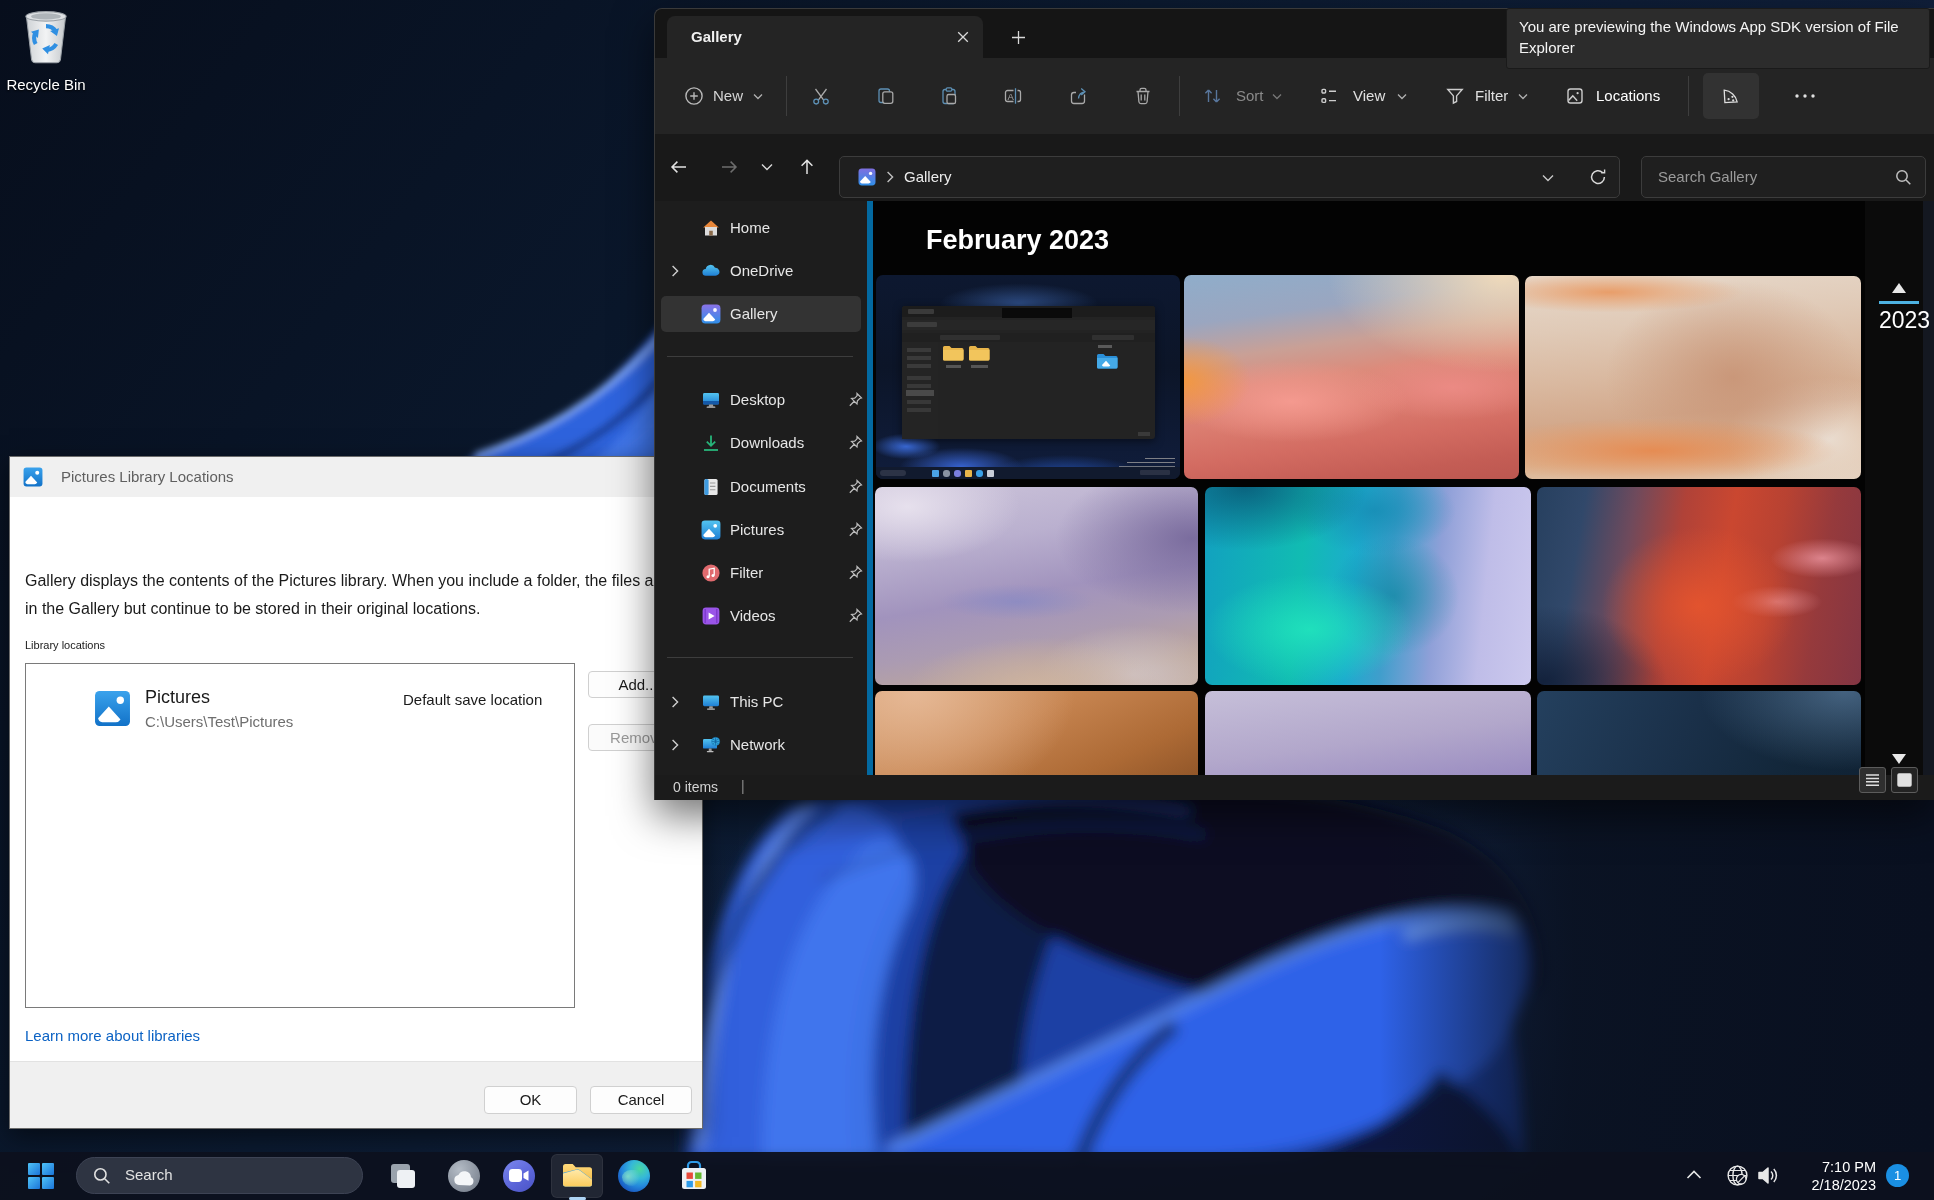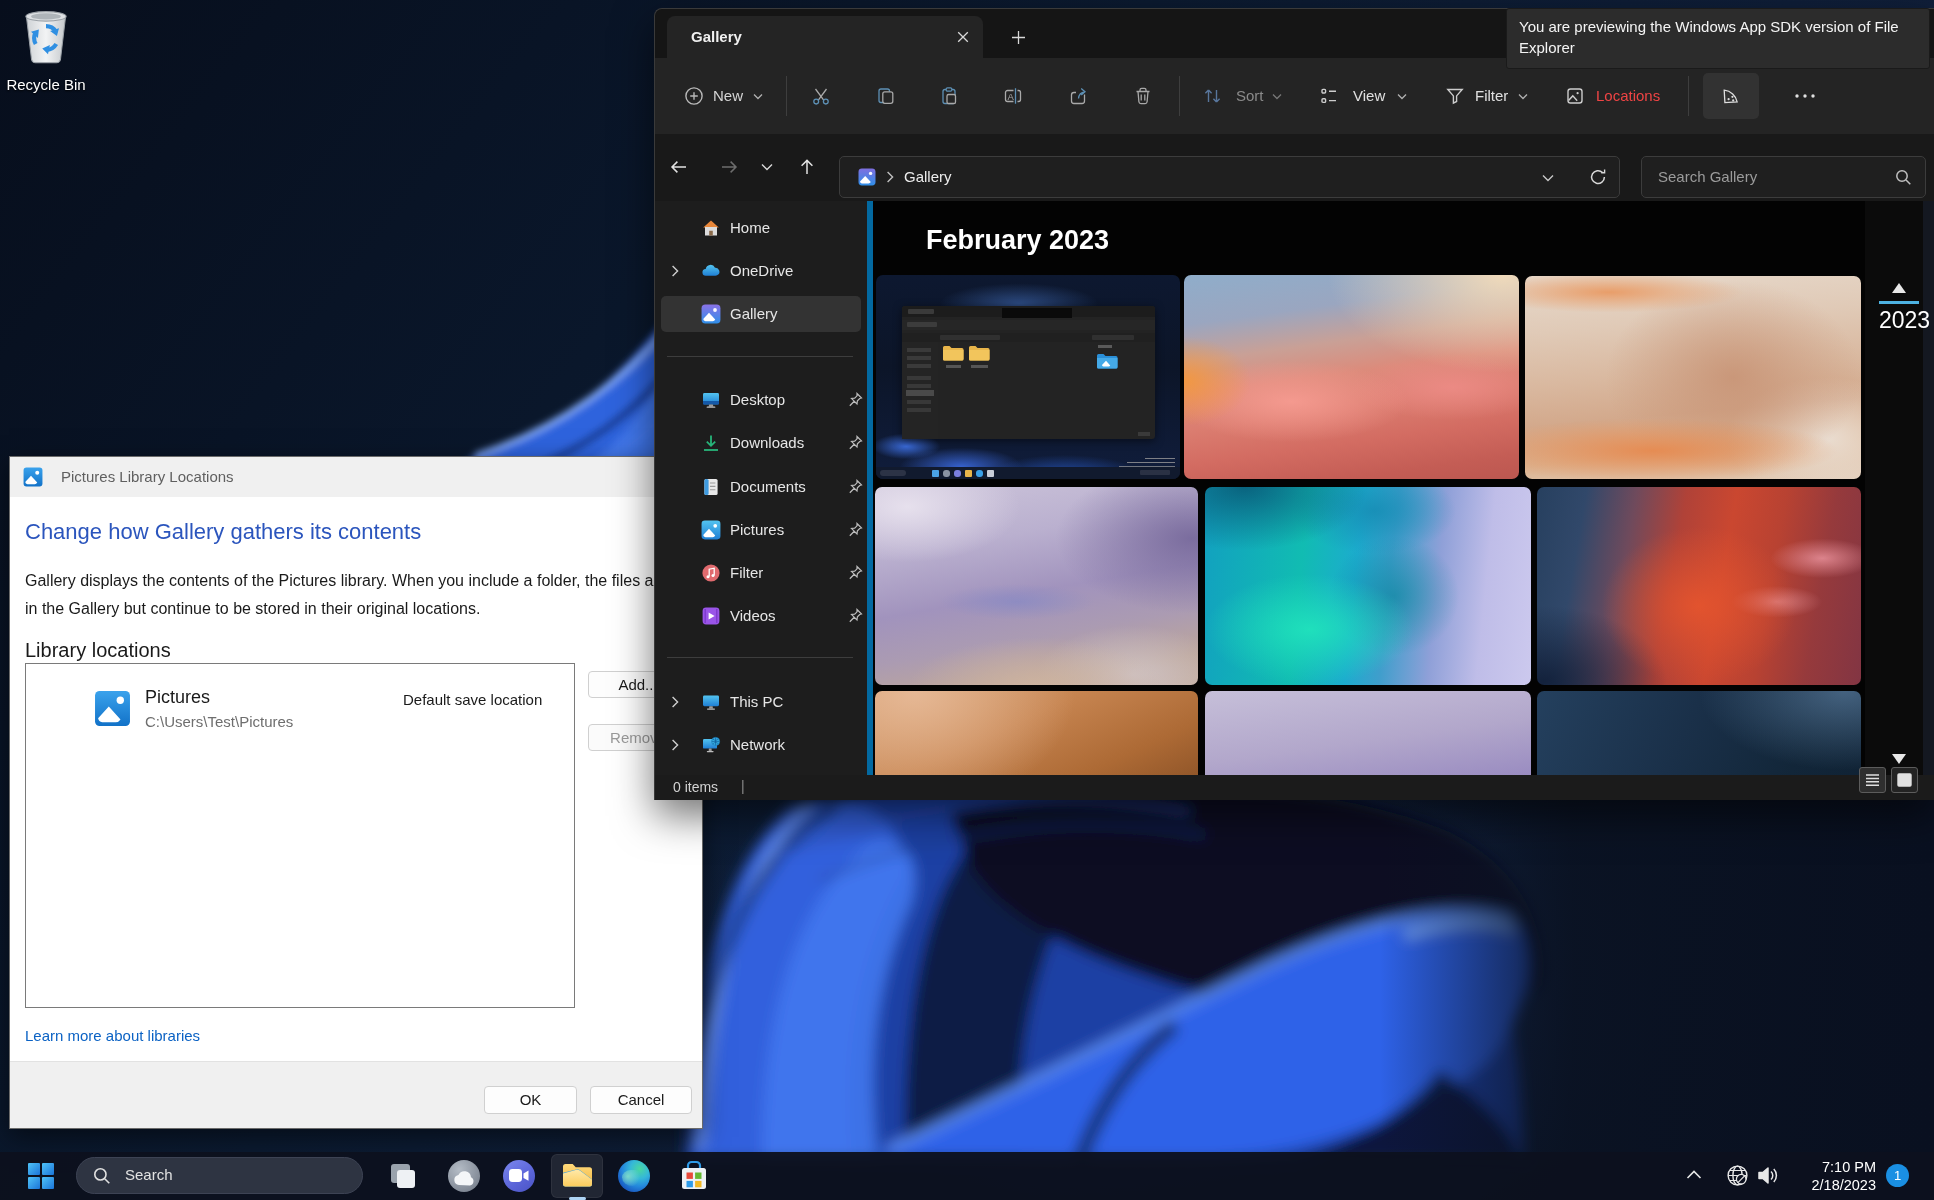--- a/index.html
+++ b/index.html
@@ -12,21 +12,21 @@
 
   
   #rbin-label { left:0; top:76px; width:92px; text-align:center; color:#fff; font-size:15px; text-shadow:0 1px 2px #000; }
 
   
   #dlg { left:9px; top:456px; width:694px; height:673px; background:#fff; border:1px solid #6a6a6a; box-shadow:0 8px 24px rgba(0,0,0,.5); }
   #dlg-title { position:absolute; left:0; top:0; right:0; height:40px; background:#f0f0f0; }
   #dlg-title .txt { position:absolute; left:39px; top:11px; font-size:15px; color:#5f5f5f;margin-left:12px; }
   #dlg-head { position:absolute; left:15px; top:62px; font-size:22px; color:#2b55bd; }
   #dlg-para { position:absolute; left:15px; top:110px; width:900px; font-size:16px; line-height:28px; color:#1a1a1a; }
-  #dlg-lbl { position:absolute; left:15px; top:182px; font-size:20px; color:#1a1a1a; }
+  #dlg-lbl { position:absolute; left:15px; top:182px; font-size:11px; color:#1a1a1a; }
   #dlg-list { position:absolute; left:15px; top:206px; width:550px; height:345px; border:1px solid #7a7a7a; background:#fff; }
   .dlg-btn { position:absolute; background:#fdfdfd; border:1px solid #d0d0d0; border-radius:4px; font-size:15px; color:#1a1a1a; text-align:center; font-family:"Liberation Sans",sans-serif; }
   #dlg-link { position:absolute; left:15px; top:570px; font-size:15px; color:#0b62c4; }
   #dlg-footer { position:absolute; left:0; bottom:0; right:0; height:67px; background:#f0f0f0; border-top:1px solid #e2e2e2; }
 
   
   #win { left:654px; top:8px; width:1280px; height:792px; overflow:hidden; background:#191919; border-radius:8px 0 0 0; box-shadow:0 16px 40px rgba(0,0,0,.55); border-left:1px solid #3a3a3a; border-top:1px solid #3a3a3a; }
   #tabstrip { position:absolute; left:0; top:0; right:0; height:49px; background:#151515; border-radius:8px 0 0 0; }
   #tab { position:absolute; left:12px; top:7px; width:316px; height:42px; background:#242424; border-radius:8px 8px 0 0; }
   #tab .t { position:absolute; left:24px; top:12px; font-size:15px; font-weight:700; color:#f0f0f0; }
@@ -141,21 +141,20 @@
               <stop offset="0" stop-color="#3aa2ec"></stop>
               <stop offset="1" stop-color="#1272c8"></stop>
             </linearGradient>
           </defs>
           <rect x="0.5" y="0.5" width="17" height="17" rx="2.6" fill="url(#dpic)"></rect>
           <circle cx="12.8" cy="5.2" r="1.8" fill="#fff"></circle>
           <path d="M2 13.5l5.2-5.6 5.6 6.1a3 3 0 01-2.3 1.5H4a2.3 2.3 0 01-2-2z" fill="#fff"></path>
         </svg>
       <span class="txt">Pictures Library Locations</span>
     </div>
-    <div id="dlg-head">Change how Gallery gathers its contents</div>
     <div id="dlg-para">Gallery displays the contents of the Pictures library. When you include a folder, the files appear<br>in the Gallery but continue to be stored in their original locations.</div>
     <div id="dlg-lbl">Library locations</div>
     <div id="dlg-list">
       <svg style="position:absolute;left:68px;top:26px" width="37" height="37" viewBox="0 0 18 18">
           <rect x="0.5" y="0.5" width="17" height="17" rx="2.2" fill="url(#dpic)"></rect>
           <circle cx="12.8" cy="5" r="1.8" fill="#fff"></circle>
           <path d="M2 13.8l5.2-5.8 5.7 6.3a3 3 0 01-2.4 1.4H4a2.3 2.3 0 01-2-1.9z" fill="#fff"></path>
         </svg>
       <div style="position:absolute;left:119px;top:23px;font-size:18px;color:#1a1a1a;">Pictures</div>
       <div style="position:absolute;left:119px;top:49px;font-size:15px;color:#6e6e6e;">C:\Users\Test\Pictures</div>
@@ -255,21 +254,21 @@
       <span style="position:absolute;left:820px;top:29px;font-size:15px;color:#e0e0e0;">Filter</span>
       <svg style="position:absolute;left:863px;top:35px" width="10" height="7" viewBox="0 0 10 7" fill="none" stroke="#b0b0b0" stroke-width="1.3">
           <path d="M1 1.5l4 4 4-4"></path>
         </svg>
 
       <svg style="position:absolute;left:910px;top:28px" width="20" height="20" viewBox="0 0 20 20" fill="none" stroke="#cdcdcd" stroke-width="1.4">
           <rect x="3" y="3" width="14" height="14" rx="2.5"></rect>
           <circle cx="12.6" cy="7.2" r="1.1" fill="#cdcdcd" stroke="none"></circle>
           <path d="M3.5 14.5l4.3-4.6 4.4 4.8"></path>
         </svg>
-      <span style="position:absolute;left:941px;top:29px;font-size:15px;color:#ef4444;">Locations</span>
+      <span style="position:absolute;left:941px;top:29px;font-size:15px;color:#ffffff;">Locations</span>
       <div style="position:absolute;left:1033px;top:18px;width:1px;height:40px;background:#3e3e3e;"></div>
 
       <div style="position:absolute;left:1048px;top:15px;width:56px;height:46px;background:#323232;border-radius:5px;"></div>
       <svg style="position:absolute;left:1066px;top:28px" width="20" height="20" viewBox="0 0 20 20" fill="none" stroke="#dedede" stroke-width="1.3">
           <path d="M3.2 4.2A14.5 14.5 0 0116.2 16L3.9 16.6z"></path>
           <circle cx="7.6" cy="13.2" r="1.1" fill="#dedede" stroke="none"></circle>
           <circle cx="11.4" cy="10.8" r="1.1" fill="#dedede" stroke="none"></circle>
           <circle cx="12.2" cy="14.4" r="1.1" fill="#dedede" stroke="none"></circle>
         </svg>
 

